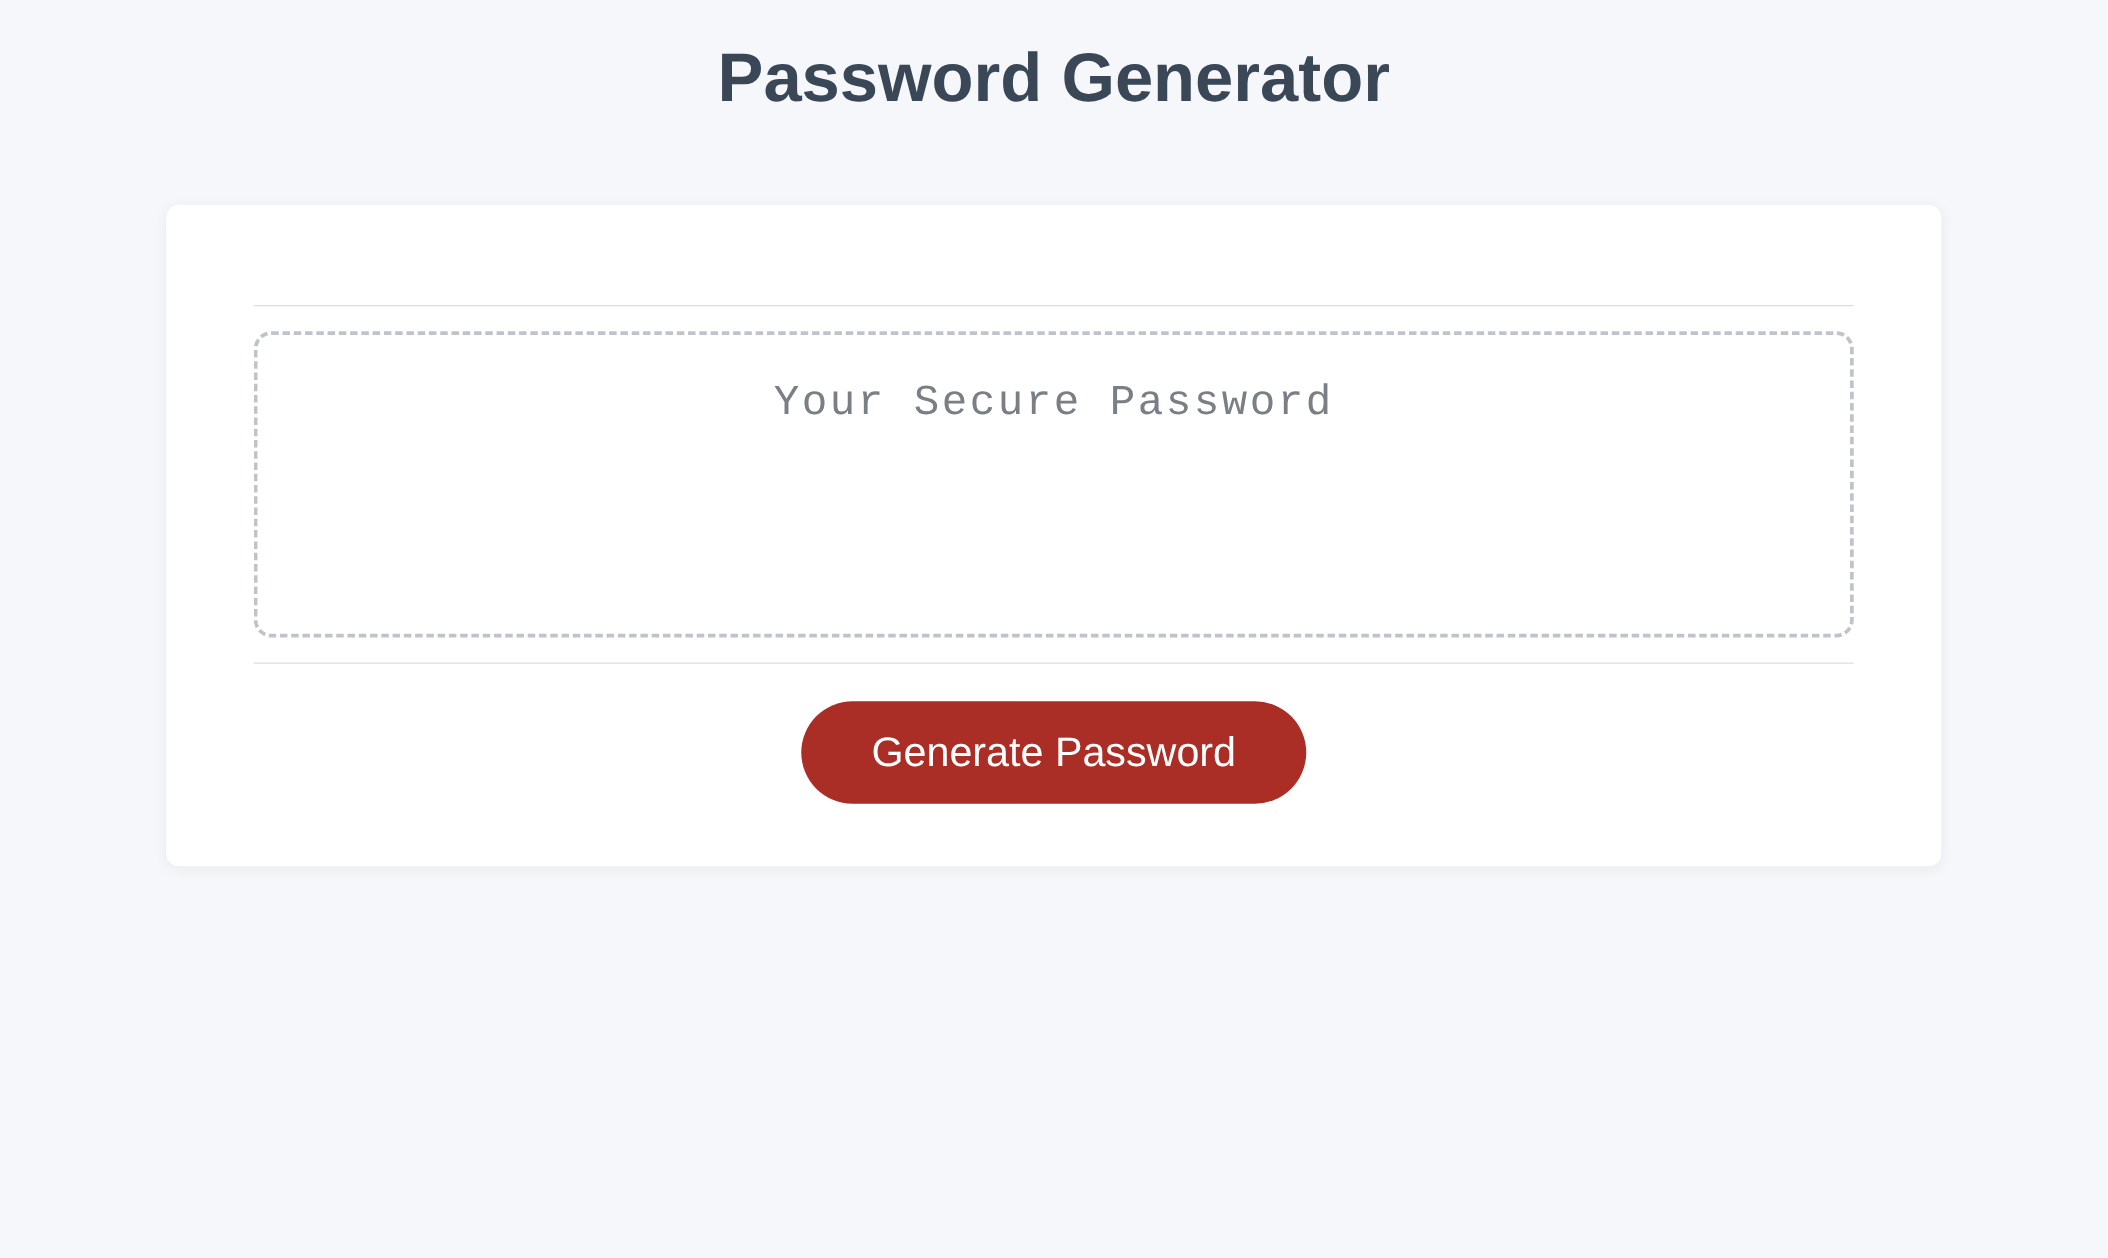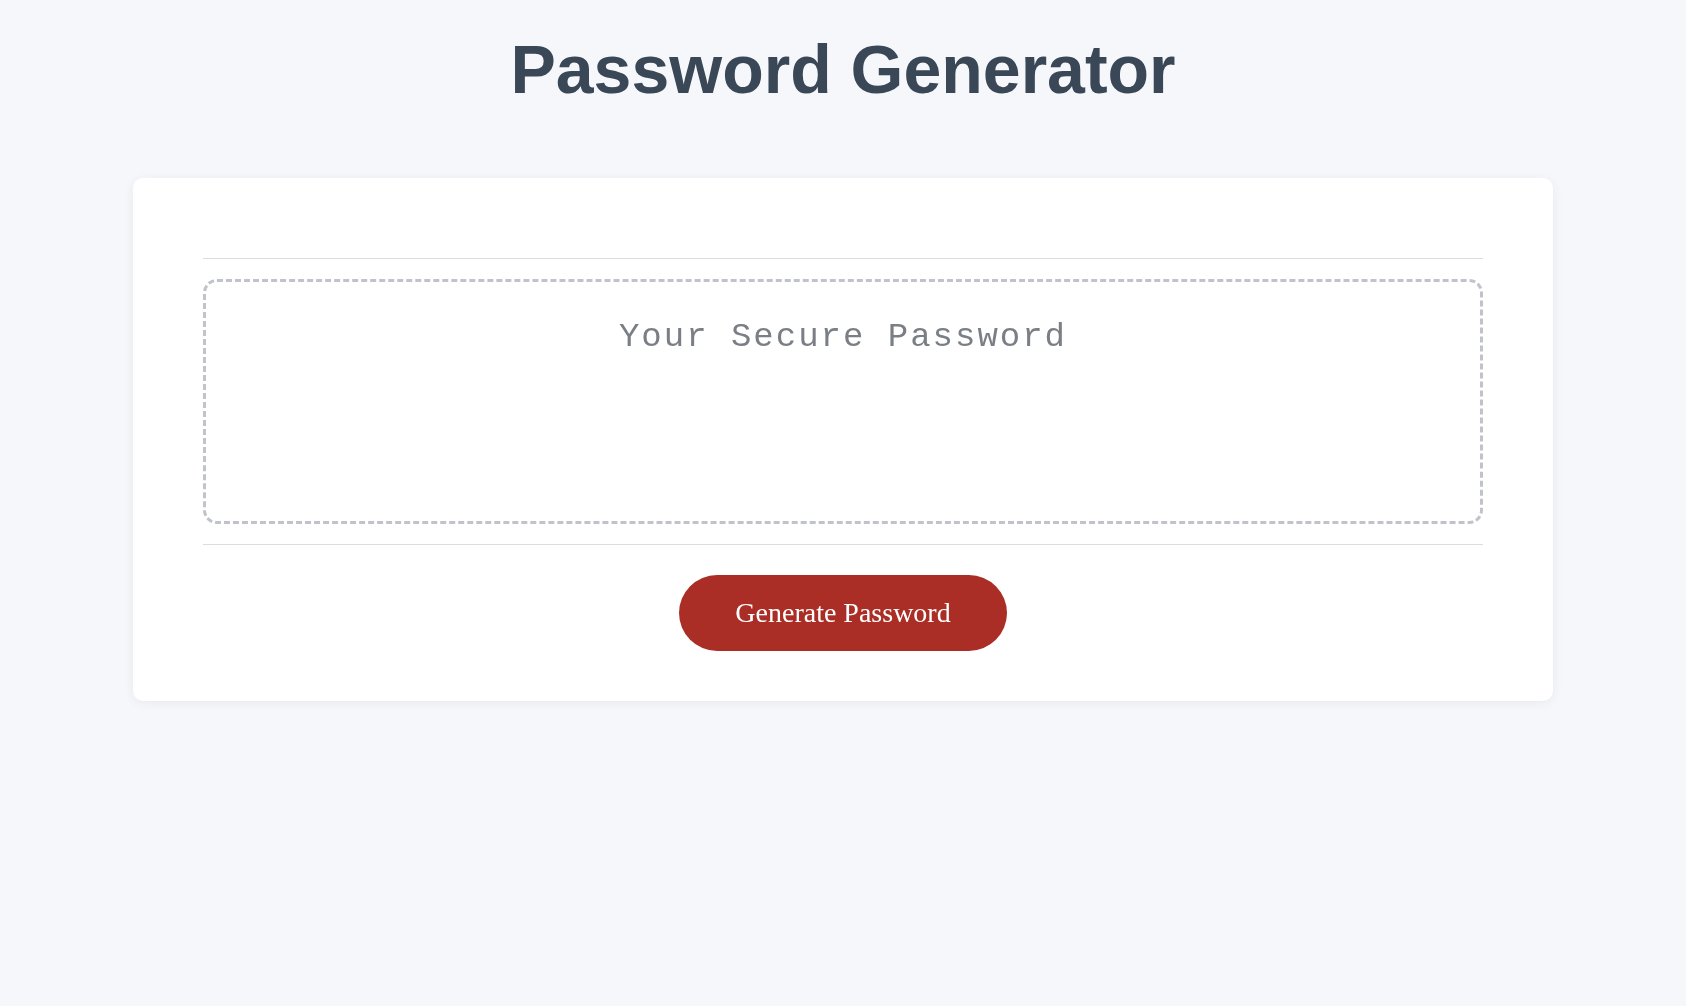--- a/index.html
+++ b/index.html
@@ -7,21 +7,21 @@
       padding: 0;
       box-sizing: border-box;
     }
     body {
       font-family: -apple-system, BlinkMacSystemFont, "Segoe UI", Helvetica, Arial, sans-serif;
       background-color: #f5f7fa;
       padding: 20px 40px;
     }
     .page-title {
       text-align: center;
-      font-size: 68px;
+      font-size: 55px;
       font-weight: 700;
       color: #3a4756;
       margin-top: 10px;
       margin-bottom: 70px;
     }
     .card {
       background-color: #ffffff;
       border-radius: 10px;
       box-shadow: 0 2px 12px rgba(0,0,0,0.06);
       padding: 80px 70px 50px 70px;
@@ -61,25 +61,25 @@
       opacity: 1;
     }
     .button-row {
       text-align: center;
     }
     .generate-btn {
       background-color: #aa2e25;
       color: #ffffff;
       border: none;
       border-radius: 45px;
-      font-size: 28px;
+      font-size: 33px;
       font-weight: 500;
       padding: 22px 56px;
       cursor: pointer;
-      font-family: Liberation Serif, serif;
+      font-family: Liberation Sans, sans-serif;
     }
   </style>
 </head>
 <body>
 
 <h1 class="page-title">Password Generator</h1>
 
 <div class="card">
 
   <div class="password-section">

